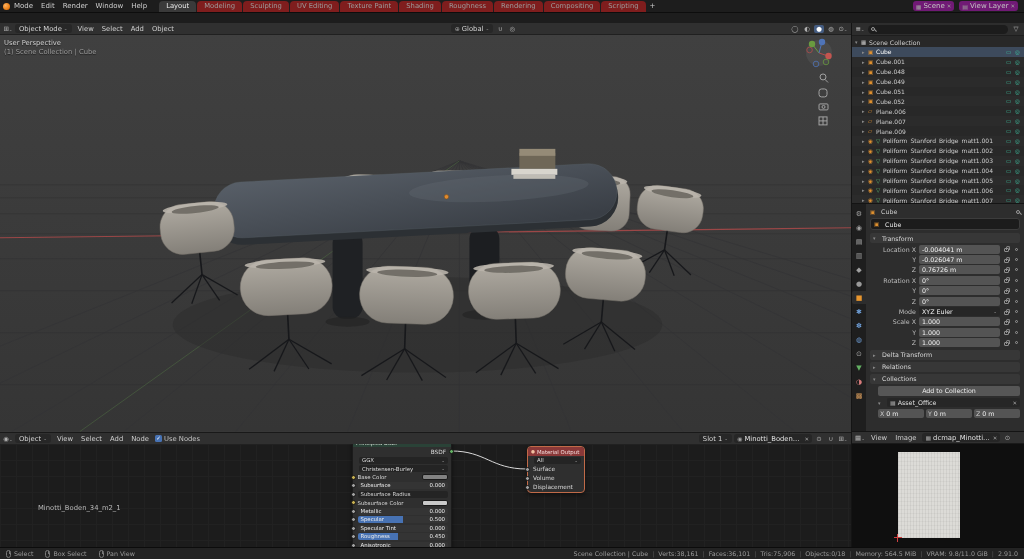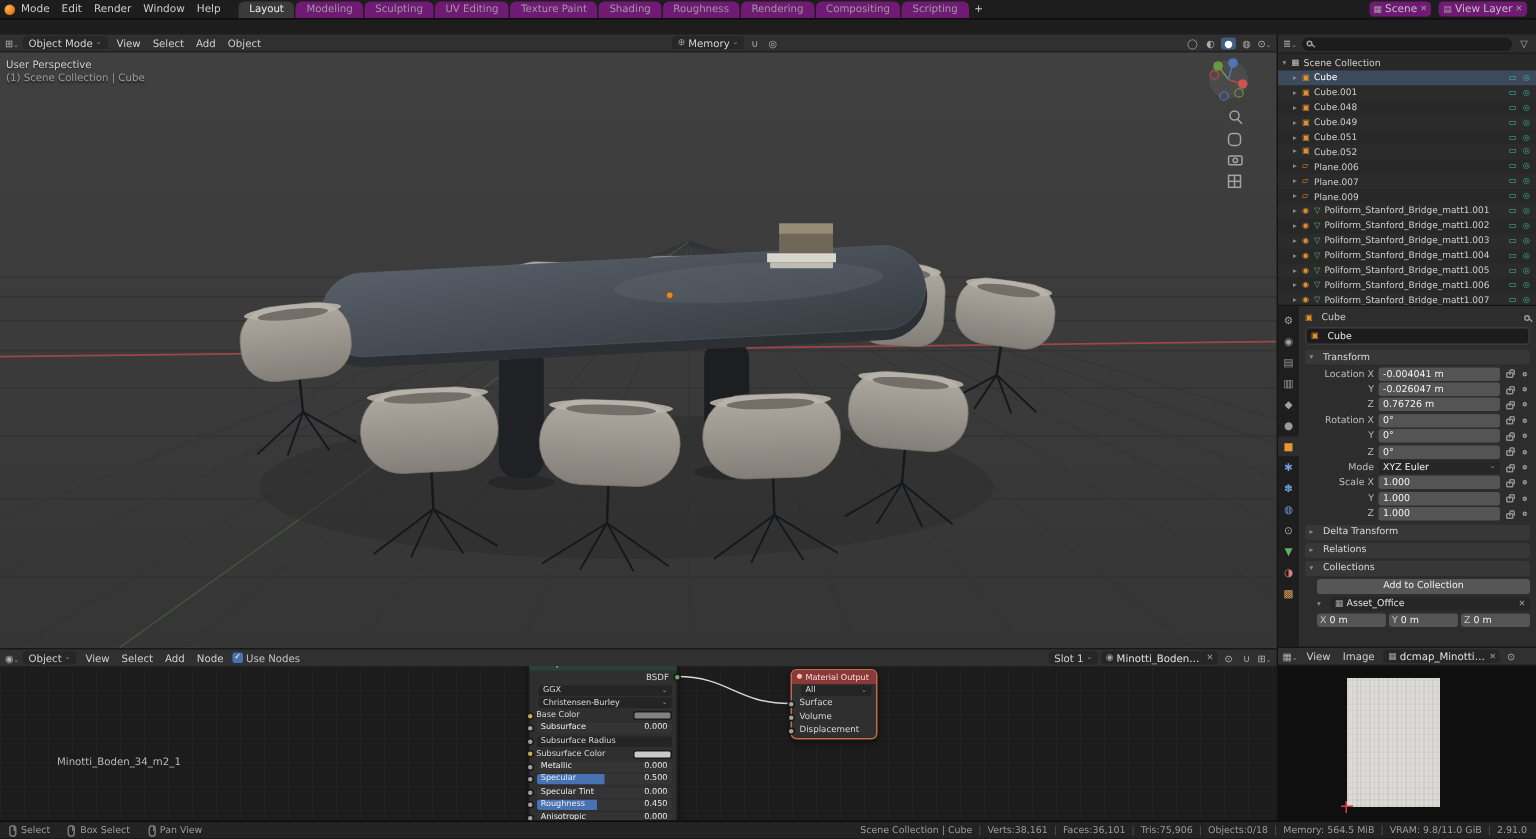--- a/index.html
+++ b/index.html
@@ -11,21 +11,21 @@
     -webkit-font-smoothing:antialiased;
   }
   
   .titlebar { height:10px; background:#0e0e0e; display:flex; align-items:center; padding:0 4px; gap:4px; font-size:6.5px; color:#8f8f8f; }
   .blogo { width:7px; height:7px; border-radius:50%; background:radial-gradient(circle at 35% 35%, #ffb25e, #e8780d 70%); flex:none; }
   .wctrls { margin-left:auto; display:flex; gap:8px; color:#b5b5b5; font-size:6.5px; }
   
   .topbar { height:13px; background:#1d1d1d; border-bottom:1px solid #0d0d0d; display:flex; align-items:center; padding:0 3px; }
   .menu { padding:0 4px; color:#cfcfcf; cursor:default; }
   .tabs { display:flex; gap:1px; margin-left:8px; align-self:flex-end; }
-  .tab { padding:1px 7px 2px; font-size:6.8px; color:#9c9c9c; background:#701a75; border-radius:4px 4px 0 0; }
+  .tab { padding:1px 7px 2px; font-size:6.8px; color:#9c9c9c; background:#7f1d1d; border-radius:4px 4px 0 0; }
   .tab.active { background:#3a3a3a; color:#ececec; }
   .tb-right { margin-left:auto; display:flex; align-items:center; gap:5px; padding-right:3px; }
   .dblock { display:flex; align-items:center; gap:2px; background:#701a75; border-radius:3px; padding:0 3px; height:10px; }
   .ico { color:#9f9f9f; font-size:6px; }
   .xico { color:#9f9f9f; font-size:5.5px; }
   
   .main { position:absolute; top:23px; left:0; width:1024px; height:524px; display:flex; }
   .left { width:852px; display:flex; flex-direction:column; border-right:1px solid #141414; }
   .edhead { height:12px; background:#303030; display:flex; align-items:center; gap:2px; padding:0 3px; font-size:6.8px; border-bottom:1px solid #202020; }
   .hbtn { display:flex; align-items:center; gap:2px; background:#272727; border-radius:3px; padding:0 4px; height:9px; color:#d5d5d5; }
@@ -191,21 +191,21 @@
           </span>
         <nav style="display:flex">
             <span class="menu">View</span>
             <span class="menu">Select</span>
             <span class="menu">Add</span>
             <span class="menu">Object</span>
           </nav>
         <div class="spacer"></div>
         <span class="hbtn">
             <span class="ico">⊕</span>
-            <span>Memory</span>
+            <span>Global</span>
             <span class="dd">⌄</span>
           </span>
         <span class="hico">∪</span>
         <span class="hico">◎</span>
         <div class="spacer"></div>
         <span class="hico">◯</span>
         <span class="hico">◐</span>
         <span class="hico activeshade">●</span>
         <span class="hico">◍</span>
         <span class="hico">⊙<span class="dd">⌄</span></span>

